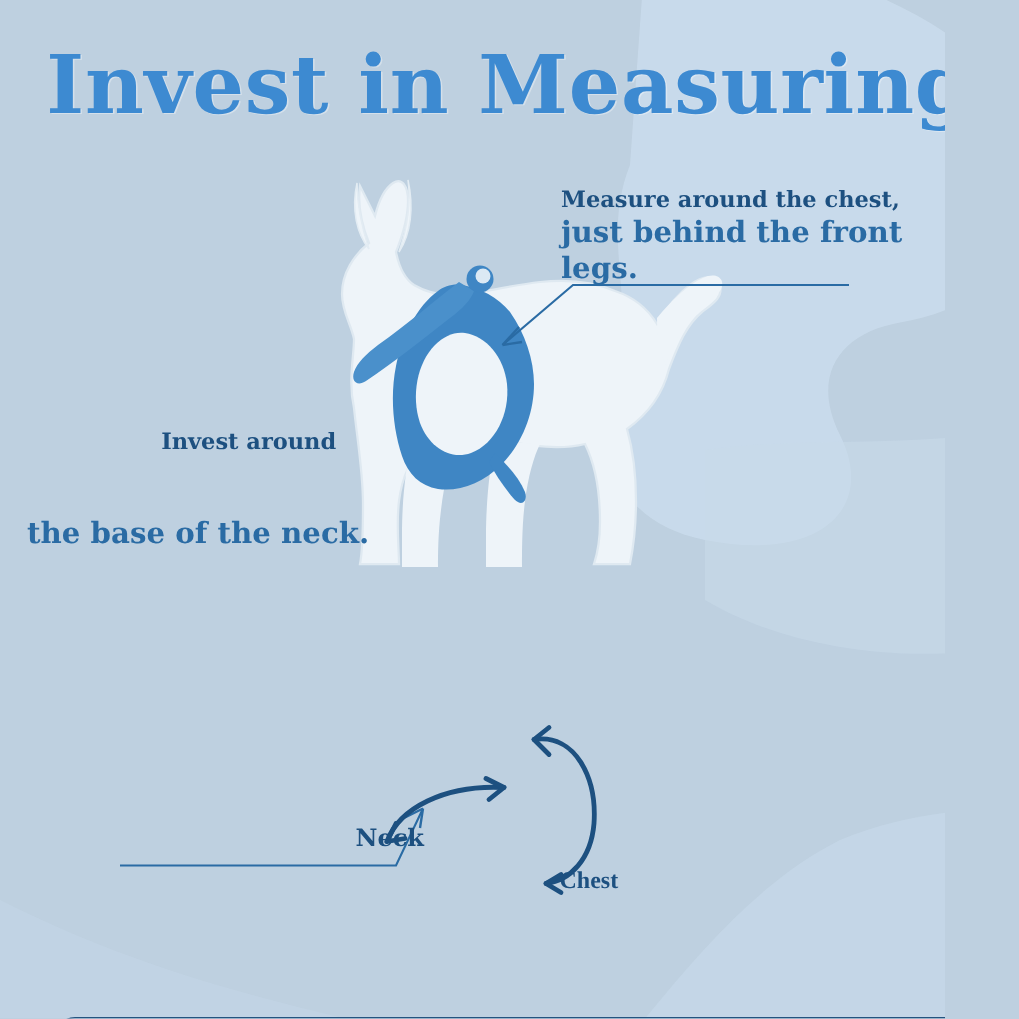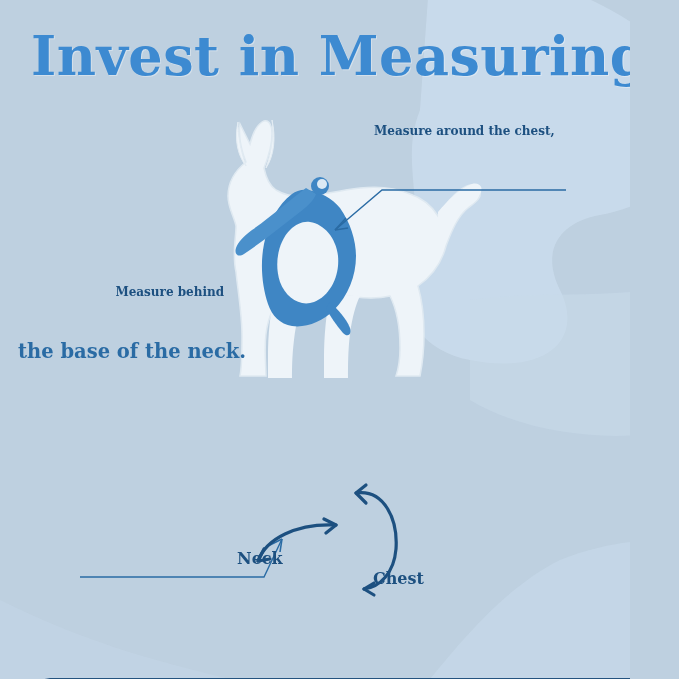--- a/index.html
+++ b/index.html
@@ -24,39 +24,39 @@
     font-size:54px;
     letter-spacing:0.5px;
     color:#3d8ad1;
     text-shadow:1px 1px 0 rgba(255,255,255,.35);
   }
 
   
   .callout{position:absolute;}
   .callout .small{
     font-family:"DejaVu Serif", serif;
-    font-weight:bold;font-size:12px;color:#1d5080;line-height:1.25;
+    font-weight:bold;font-size:15px;color:#1d5080;line-height:1.25;
   }
   .callout .big{
     font-family:"DejaVu Serif", serif;
     font-weight:bold;font-size:19.5px;color:#2a6ba4;line-height:1.25;
   }
   #chest-callout{left:374px;top:124px;text-align:left;}
   #neck-callout{left:18px;top:285px;text-align:left;}
   #neck-callout .small{text-align:right;padding-right:22px;}
   #neck-callout .big{text-align:left;margin-top:40px;}
 
   
   .partlabel{
     position:absolute;
     font-family:"DejaVu Serif", serif;
     font-weight:bold;font-size:16px;color:#1d5080;margin-top:48px;
   }
   #label-neck{left:219px;top:216px;}
-  #label-chest{left:355px;top:236px;}
+  #label-chest{left:355px;top:246px;font-family:Liberation Serif, serif;}
 
   
   #notes-box{
     position:absolute;left:19px;top:393px;width:641px;height:149px;
     box-sizing:border-box;
     background:#c3d3e3;
     border:1.6px solid #1f5versionb;
     border:1.6px solid #24537f;
     border-radius:13px;
   }
@@ -127,28 +127,29 @@
       <circle cx="140" cy="82" r="9" fill="#3f86c4"></circle>
       <circle cx="142" cy="80" r="5" fill="#dbe9f4"></circle>
 
       <path d="M150 198 C158 206 166 214 170 224 C172 230 168 234 163 229
                C156 221 150 212 146 204 Z" fill="#3f86c4"></path>
     </g>
   </svg>
 
   <div class="callout" id="chest-callout">
     <div class="small">Measure around the chest,</div>
+    <div class="big">just behind the front legs.</div>
   </div>
   <svg style="position:absolute;left:330px;top:168px;" width="240" height="70" viewBox="0 0 240 70">
     <path d="M5 62 L52 22 L236 22" fill="none" stroke="#2a6ba4" stroke-width="1.4"></path>
     <path d="M5 62 L16 50 M5 62 L18 60" fill="none" stroke="#2a6ba4" stroke-width="1.6"></path>
   </svg>
 
   <div class="callout" id="neck-callout">
-    <div class="small">Measure behind</div>
+    <div class="small">Invest around</div>
     <div class="big">the base of the neck.</div>
 
   <svg style="position:absolute;left:60px;top:248px;" width="210" height="50" viewBox="0 0 210 50">
     <path d="M2 44 L186 44 L204 6" fill="none" stroke="#2a6ba4" stroke-width="1.4"></path>
     <path d="M204 6 L192 12 M204 6 L202 19" fill="none" stroke="#2a6ba4" stroke-width="1.6"></path>
   </svg>
 
   <div class="partlabel" id="label-neck">Neck</div>
   <div class="partlabel" id="label-chest">Chest</div>
 

